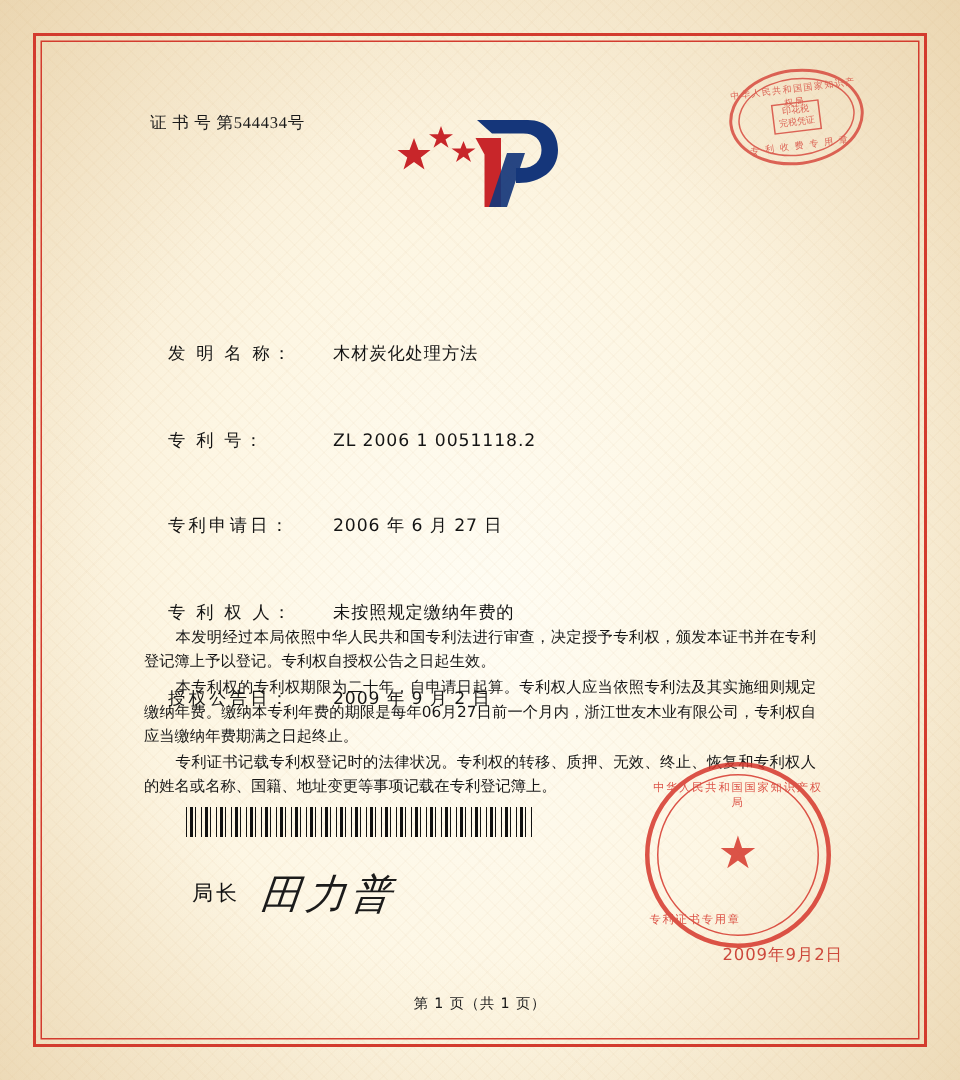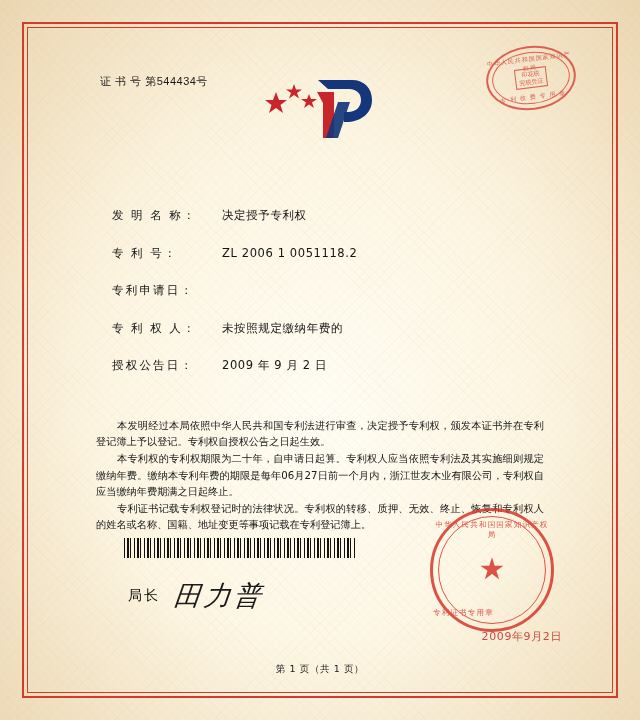--- a/index.html
+++ b/index.html
@@ -56,21 +56,21 @@
     border: 1px solid #d33b2e;
   }
 
   .cert-number {
     position: absolute;
     left: 100px;
     top: 74px;
     font-size: 11px;
     color: #1a1a1a;
     letter-spacing: 0.5px;
-    font-family: Liberation Sans, sans-serif;
+    font-family: Liberation Serif, serif;
   }
 
   
   .seal-oval {
     position: absolute;
     right: 64px;
     top: 46px;
     width: 86px;
     height: 60px;
     border: 2px solid #d6453a;
@@ -154,21 +154,22 @@
     display: flex;
     align-items: baseline;
     margin-bottom: 22.5px;
     font-size: 11.5px;
     color: #141414;
   }
   .field-label {
     width: 110px;
     flex: 0 0 110px;
     letter-spacing: 2.2px;
-    font-family: Liberation Sans, sans-serif;
+    font-family: Liberation Serif, serif;
+    margin-top: 20px;
   }
   .field-value {
     flex: 1;
     letter-spacing: 0.6px;
     font-family: "DejaVu Sans", sans-serif;
   }
 
   .body-text {
     position: absolute;
     left: 96px;
@@ -319,28 +320,29 @@
       <path d="M58 8 L92 8 C104 8 112 16 112 28 C112 42 100 50 86 50 L84 50 L84 40 L88 40 C96 40 101 35 101 28 C101 21 96 17 89 17 L68 17 Z" fill="#15367a"></path>
       <path d="M57 20 L74 20 L74 66 L63 66 L63 31 Z" fill="#c8262a"></path>
       <path d="M78 30 L90 30 L78 66 L66 66 Z" fill="#15367a" opacity="0.92"></path>
     </svg>
   </div>
 
 
   <div class="fields">
     <div class="field-row">
       <div class="field-label">发 明 名 称：</div>
-      <div class="field-value">决定授予专利权</div>
+      <div class="field-value">木材炭化处理方法</div>
     </div>
     <div class="field-row">
       <div class="field-label">专 利 号：</div>
       <div class="field-value">ZL 2006 1 0051118.2</div>
     </div>
     <div class="field-row">
       <div class="field-label">专利申请日：</div>
+      <div class="field-value">2006 年 6 月 27 日</div>
     </div>
     <div class="field-row">
       <div class="field-label">专 利 权 人：</div>
       <div class="field-value">未按照规定缴纳年费的</div>
     </div>
     <div class="field-row">
       <div class="field-label">授权公告日：</div>
       <div class="field-value">2009 年 9 月 2 日</div>
     </div>
   </div>

